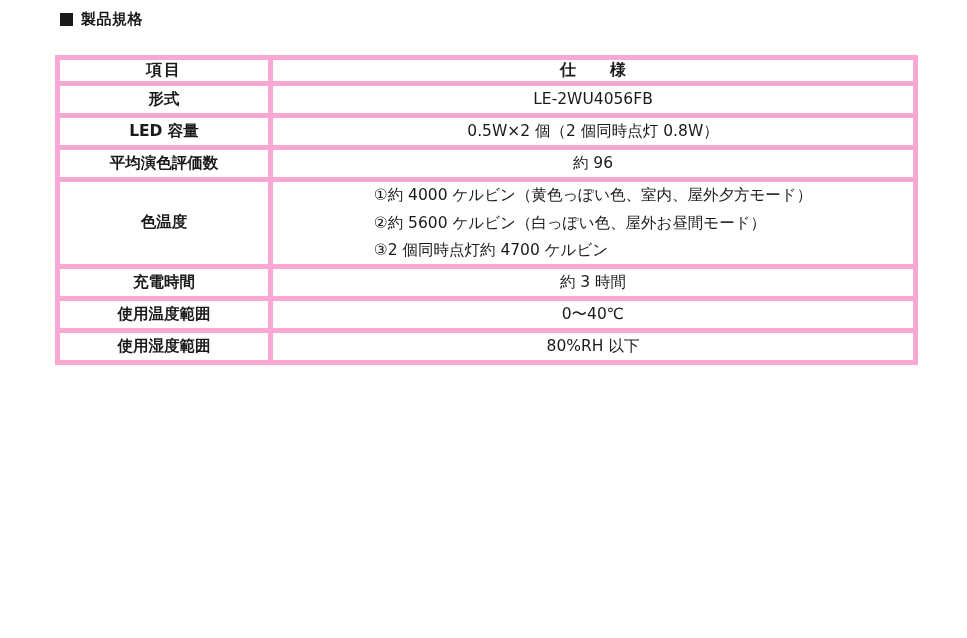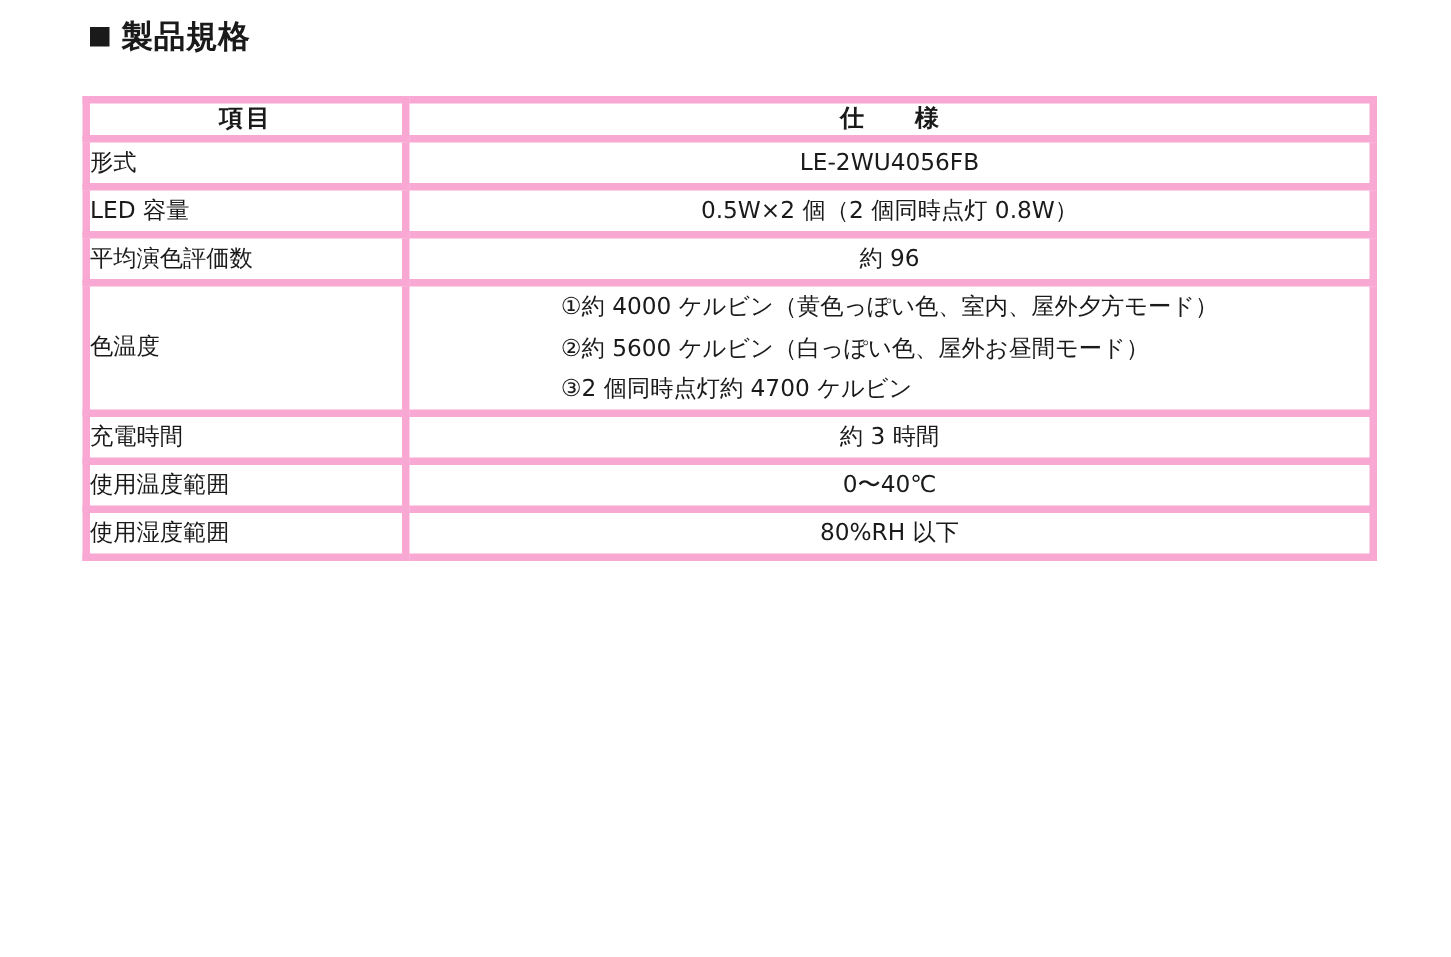--- a/index.html
+++ b/index.html
@@ -19,21 +19,21 @@
     width: 967px;
     height: 638px;
     box-sizing: border-box;
     padding: 0;
   }
   .section-heading {
     display: flex;
     align-items: center;
     gap: 6px;
     margin: 10px 0 0 44px;
-    font-size: 21px;
+    font-size: 15px;
     font-weight: bold;
     letter-spacing: 0.5px;
     color: #1a1a1a;
     padding-left: 16px;
   }
   .heading-marker {
     display: inline-block;
     width: 13px;
     height: 13px;
     background: #1a1a1a;
@@ -61,21 +61,22 @@
     letter-spacing: 2px;
   }
   .cell-head-spec {
     font-weight: bold;
     font-size: 16px;
     padding: 11px 4px;
     letter-spacing: 9px;
     text-indent: 9px;
   }
   .cell-label {
-    font-weight: normal;
+    text-align: center;
+    font-weight: bold;
     font-size: 15.5px;
     padding: 11px 4px;
     line-height: 1.5;
   }
   .cell-value {
     text-align: center;
     font-size: 15.5px;
     padding: 11px 10px;
     line-height: 1.75;
     font-weight: normal;

